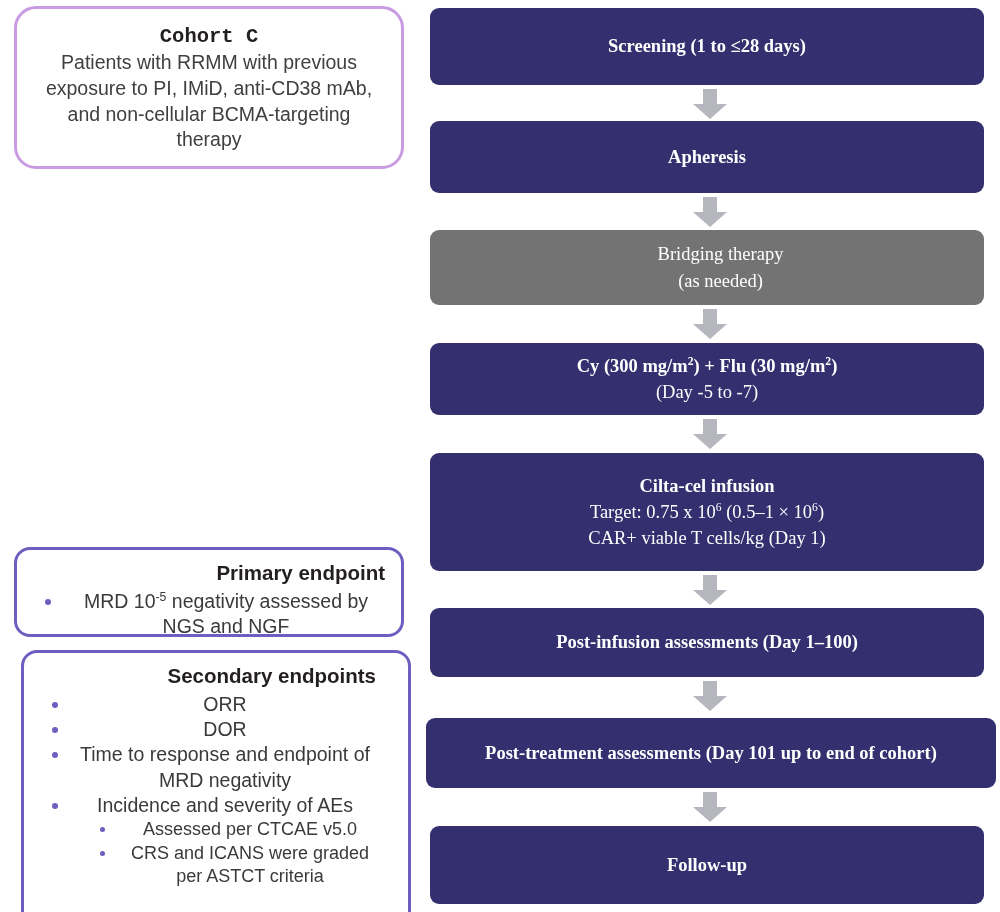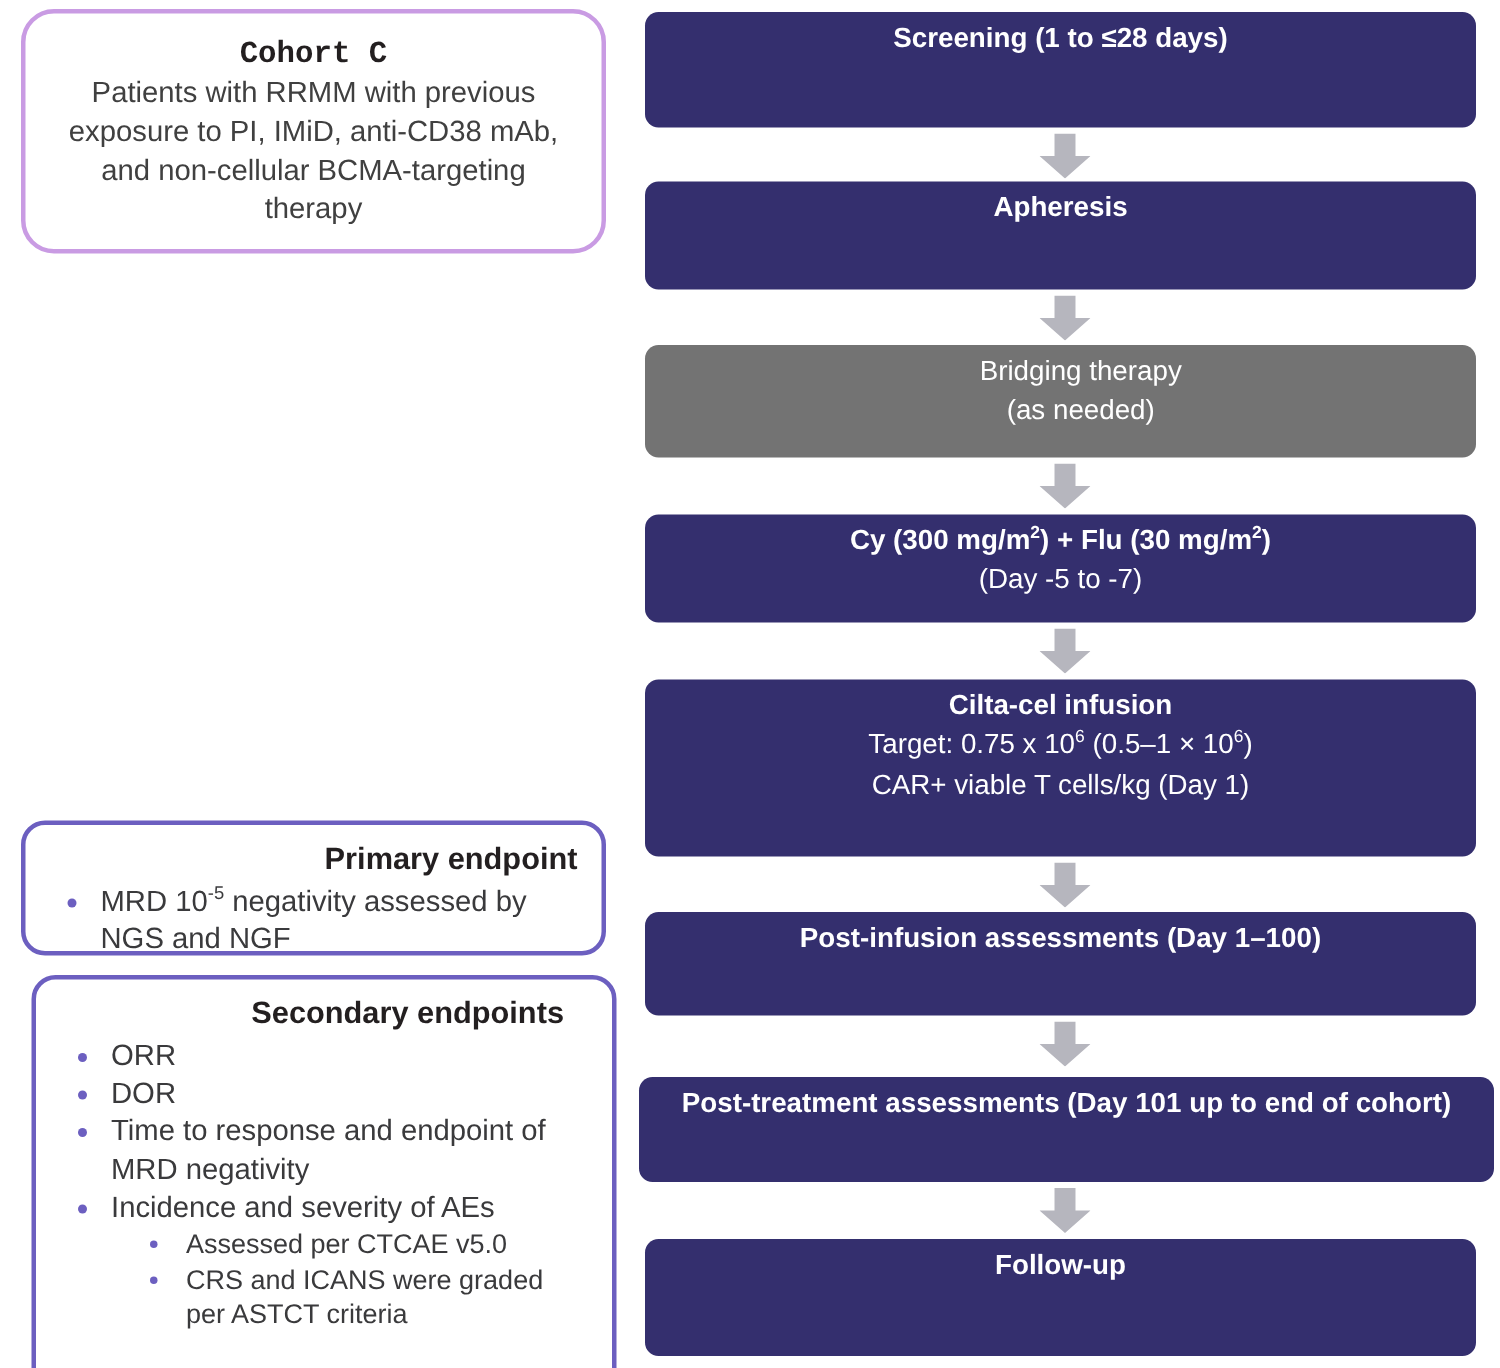--- a/index.html
+++ b/index.html
@@ -74,21 +74,21 @@
 
   .endpoint-title {
     font-weight: bold;
     font-size: 20.5px;
     color: #231F20;
     text-align: right;
     line-height: 1.35;
     margin-bottom: 2px;
   }
 
-  ul.bullets { list-style: none; }
+  ul.bullets { list-style: none; text-align: center; }
 
   ul.bullets > li {
     position: relative;
     font-size: 19.5px;
     color: #3A3A3C;
     line-height: 1.30;
     padding-left: 34px;
     margin-bottom: 0px;
   }
 
@@ -133,23 +133,24 @@
   }
 
   .flow-box {
     position: absolute;
     border-radius: 9px;
     background: #342F6E;
     color: #ffffff;
     display: flex;
     flex-direction: column;
     align-items: center;
-    justify-content: flex-start;
+    justify-content: center;
     text-align: center;
     padding: 4px 10px;
+    font-family: Liberation Serif, serif;
   }
 
   .flow-box.gray { background: #737373; padding-left: 37px; }
 
   .flow-line-bold {
     font-weight: bold;
     font-size: 18.5px;
     line-height: 1.42;
   }
 

